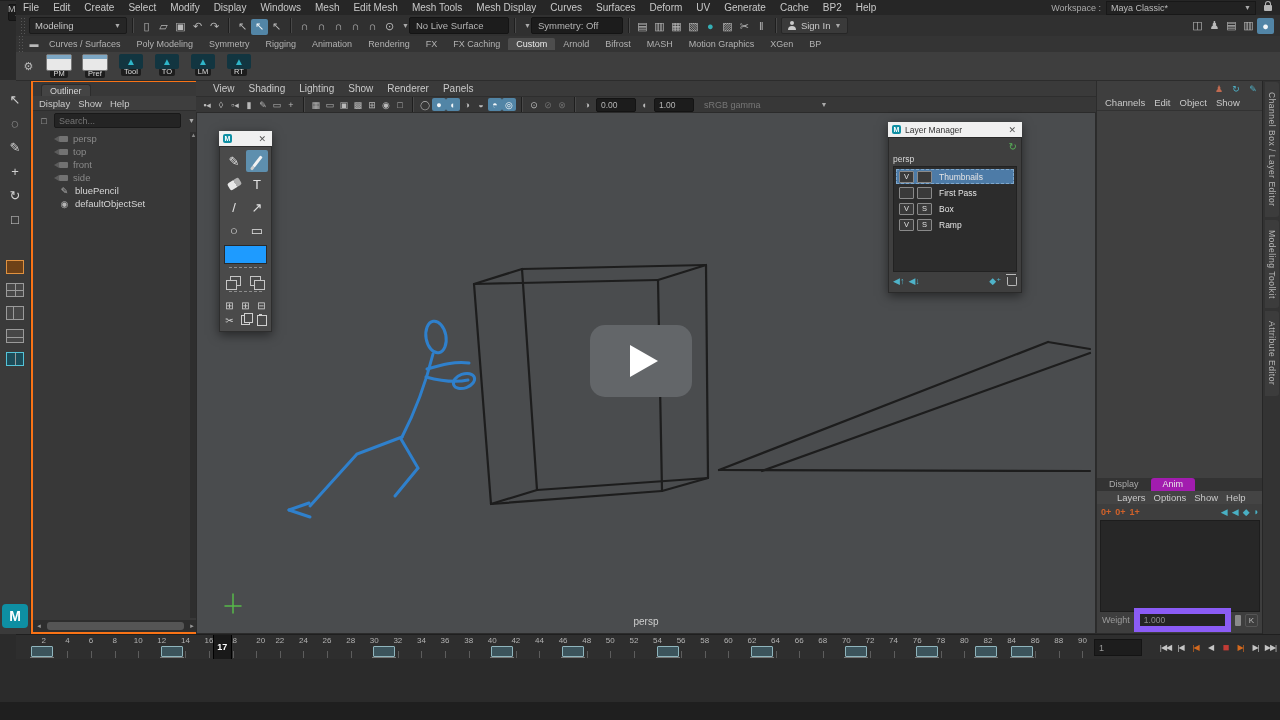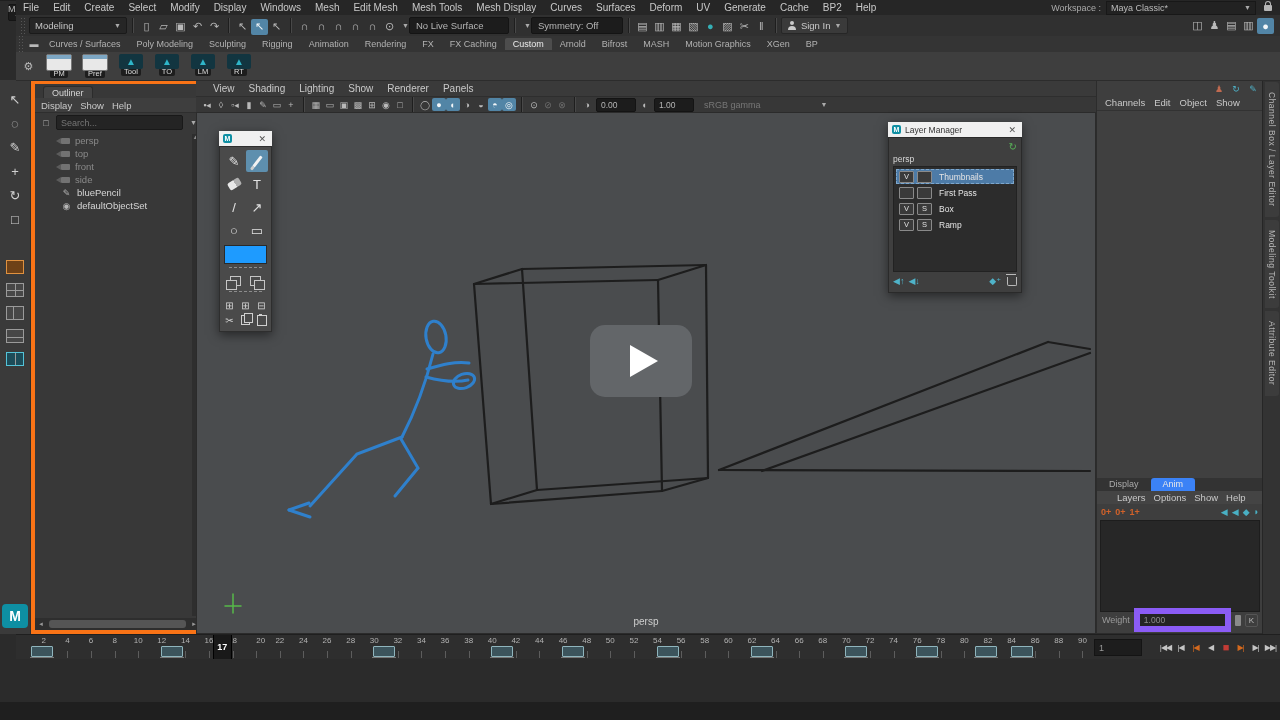--- a/index.html
+++ b/index.html
@@ -59,21 +59,21 @@
   .pane.four::before{content:'';position:absolute;left:50%;top:0;bottom:0;width:1px;background:#9a9a9a}
   .pane.four::after{content:'';position:absolute;top:50%;left:0;right:0;height:1px;background:#9a9a9a}
   .pane.left::before{content:'';position:absolute;left:38%;top:0;bottom:0;width:1px;background:#9a9a9a}
   .pane.bottom::after{content:'';position:absolute;top:58%;left:0;right:0;height:1px;background:#9a9a9a}
   .pane.two::before{content:'';position:absolute;left:50%;top:0;bottom:0;width:1px;background:#9a9a9a}
   .pane.acc-orange{border-color:#e0913f;background:#6e4117}
   .pane.acc-teal{border-color:#54c3d8;background:#1c4c59}
   #maya-logo{margin-top:auto;margin-bottom:6px;width:26px;height:24px;border-radius:4px;background:#0e8fa3;
         color:#fff;font-weight:bold;font-size:14px;display:flex;align-items:center;justify-content:center}
   
-  #outliner{position:absolute;left:31px;top:80px;width:165px;bottom:86px;background:#383838;border:4px solid #f97316}
+  #outliner{position:absolute;left:31px;top:80px;width:165px;bottom:86px;background:#383838;border:2px solid #f97316}
   #outliner-tab{position:absolute;left:8px;top:2px;font-size:9px;color:#d5d5d5;background:#444;
         padding:1px 8px;border-radius:3px 3px 0 0;border:1px solid #2c2c2c;border-bottom:none}
   #outliner-menus{position:absolute;left:0;right:0;top:14px;height:14px;display:flex;align-items:center;
         font-size:9.5px;background:#3e3e3e;border-bottom:1px solid #2e2e2e;padding-left:6px}
   #outliner-menus .menu-item{padding:0 8px 0 0}
   #outliner-search{position:absolute;left:4px;right:4px;top:31px;height:15px;display:flex;align-items:center;gap:3px}
   #outliner-search input{flex:1;background:#242424;border:1px solid #191919;border-radius:2px;height:13px;
         color:#bbb;font-size:9px;padding:0 4px;outline:none;font-family:"Liberation Sans",sans-serif}
   #outliner-list{position:absolute;left:0;right:8px;top:50px;bottom:14px;overflow:hidden}
   .out-row{display:flex;align-items:center;height:13px;padding-left:26px;gap:5px;font-size:9.5px;color:#d6d6d6}
@@ -143,21 +143,21 @@
   .trash{width:8px;height:8px;border:1px solid #b9b9b9;border-top:none;border-radius:0 0 2px 2px;position:relative;margin-left:2px}
   .trash::before{content:'';position:absolute;left:-2px;top:-3px;width:10px;height:1px;background:#b9b9b9}
   
   #rightpanel{position:absolute;left:1096px;top:80px;width:166px;bottom:86px;background:#3e3e3e;border:1px solid #2c2c2c}
   #cb-header{position:absolute;top:1px;right:3px;display:flex;gap:3px}
   #cb-menus{position:absolute;left:0;right:0;top:14px;height:14px;display:flex;align-items:center;font-size:9.5px;padding-left:8px}
   #cb-menus .menu-item{padding:0 9px 0 0}
   #cb-empty{position:absolute;left:0;right:0;top:29px;height:367px;background:#404040;border-top:1px solid #323232;border-bottom:1px solid #2a2a2a}
   #anim-tabs{position:absolute;left:0;right:0;top:397px;height:13px;display:flex;font-size:9px;background:#333}
   .anim-tab{padding:1px 12px;color:#aaa}
-  .anim-tab.active{background:#3b82f6;color:#e8e8e8;border-radius:3px 3px 0 0}
+  .anim-tab.active{background:#a21caf;color:#e8e8e8;border-radius:3px 3px 0 0}
   #anim-menus{position:absolute;left:0;right:0;top:410px;height:13px;display:flex;align-items:center;font-size:9.5px;
         background:#444;padding-left:20px}
   #anim-menus .menu-item{padding:0 8px 0 0}
   #anim-icons{position:absolute;left:0;right:0;top:424px;height:14px;display:flex;align-items:center;padding:0 4px}
   .orange-ico{color:#d2622a;font-size:9px;font-weight:bold;margin-right:4px}
   .teal-ico{color:#49b0c4;font-size:9px;margin-left:4px}
   #anim-list{position:absolute;left:3px;right:3px;top:439px;height:90px;background:#272727;border:1px solid #1d1d1d}
   #weight-row{position:absolute;left:0;right:0;top:531px;height:16px;display:flex;align-items:center;padding:0 5px;gap:4px}
   #weight-row .label{font-size:9px;color:#9a9a9a}
   #weight-field{flex:1;background:#242424;border:6px solid #8b5cf6;height:12px;font-size:8.5px;color:#8d8d8d;
@@ -283,21 +283,21 @@
         <span class="icon active">●</span>
       </span>
   </div>
 
   <div id="shelf-tabs" class="row">
     <span class="grip"></span>
     <span class="icon small">▬</span>
     <div id="shelf-tab-items" style="display:flex">
         <div class="shelf-tab">Curves / Surfaces</div>
         <div class="shelf-tab">Poly Modeling</div>
-        <div class="shelf-tab">Sculpting</div>
+        <div class="shelf-tab">Symmetry</div>
         <div class="shelf-tab">Rigging</div>
         <div class="shelf-tab">Animation</div>
         <div class="shelf-tab">Rendering</div>
         <div class="shelf-tab">FX</div>
         <div class="shelf-tab">FX Caching</div>
         <div class="shelf-tab active">Custom</div>
         <div class="shelf-tab">Arnold</div>
         <div class="shelf-tab">Bifrost</div>
         <div class="shelf-tab">MASH</div>
         <div class="shelf-tab">Motion Graphics</div>

